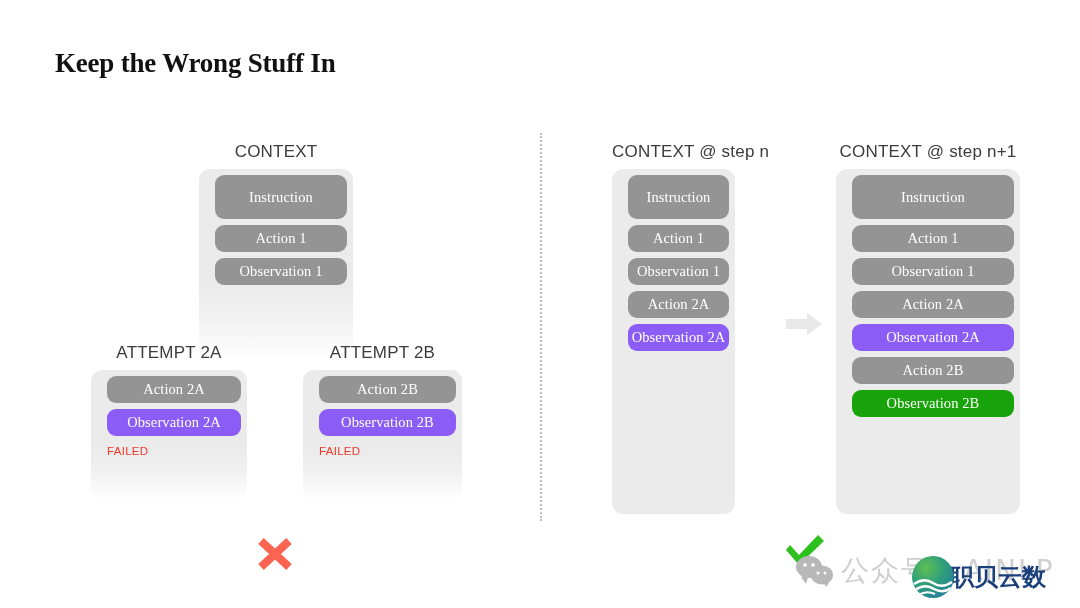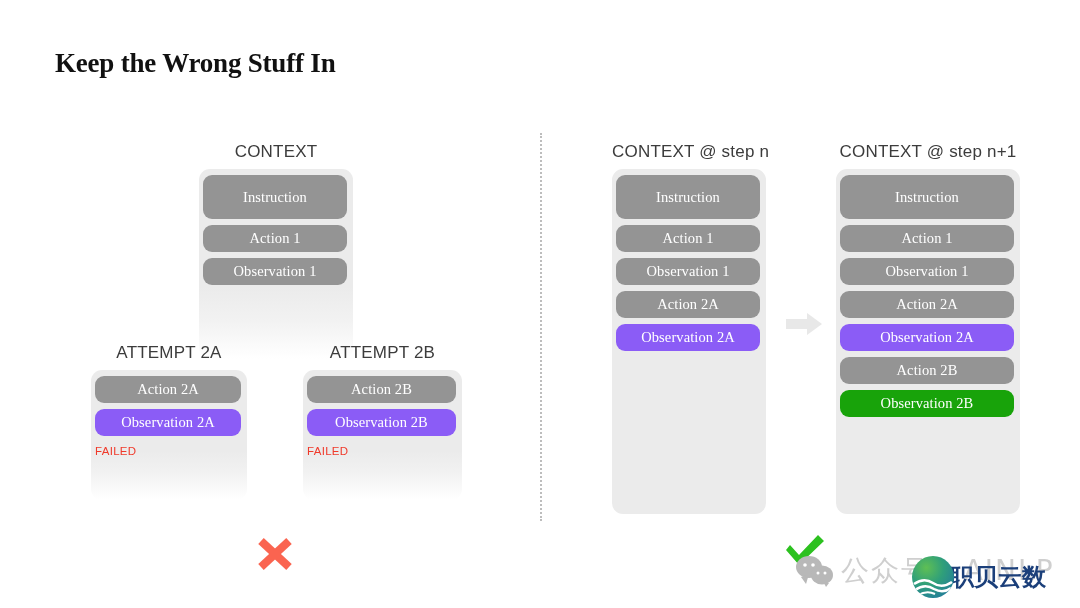--- a/index.html
+++ b/index.html
@@ -45,21 +45,21 @@
   .col-label {
     font-size: 17px;
     color: #3c3c3c;
     text-align: center;
     letter-spacing: 0.2px;
     white-space: nowrap;
     margin-bottom: 7px;
   }
   .col-box {
     border-radius: 11px;
-    padding: 6px 6px 6px 4px;
+    padding: 6px 6px 6px 16px;
     box-sizing: border-box;
     position: relative;
   }
   
   .col-box.solid {
     background: #ebebeb;
   }
   
   .col-box.faded {
     background: linear-gradient(to bottom,
@@ -100,21 +100,21 @@
   
   #col-context          { left: 199px; top: 142px; width: 154px; }
   #col-context .col-box { height: 190px; }
 
   #col-attempt-2a          { left: 91px; top: 343px; width: 156px; }
   #col-attempt-2a .col-box { height: 130px; }
 
   #col-attempt-2b          { left: 303px; top: 343px; width: 159px; }
   #col-attempt-2b .col-box { height: 130px; }
 
-  #col-step-n          { left: 612px; top: 142px; width: 154px; }
+  #col-step-n          { left: 612px; top: 142px; width: 123px; }
   #col-step-n .col-box { height: 345px; }
 
   #col-step-n1          { left: 836px; top: 142px; width: 184px; }
   #col-step-n1 .col-box { height: 345px; }
 
   
   #transition-arrow {
     position: absolute;
     left: 786px;
     top: 313px;

